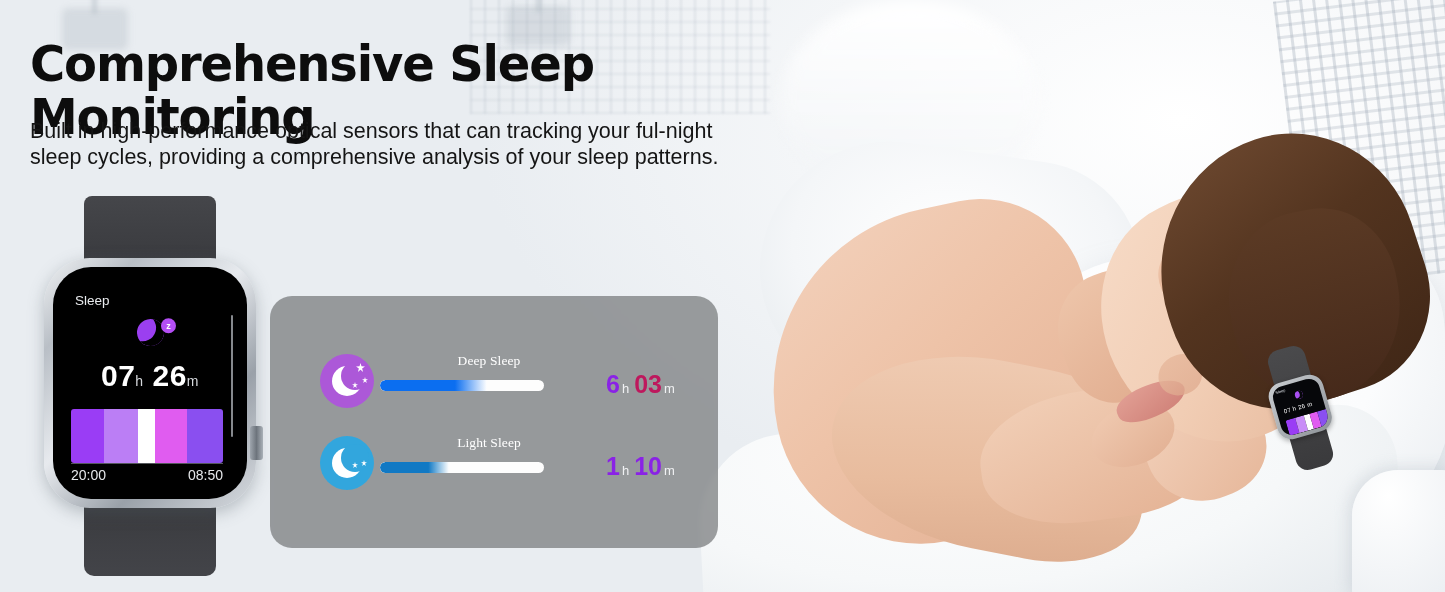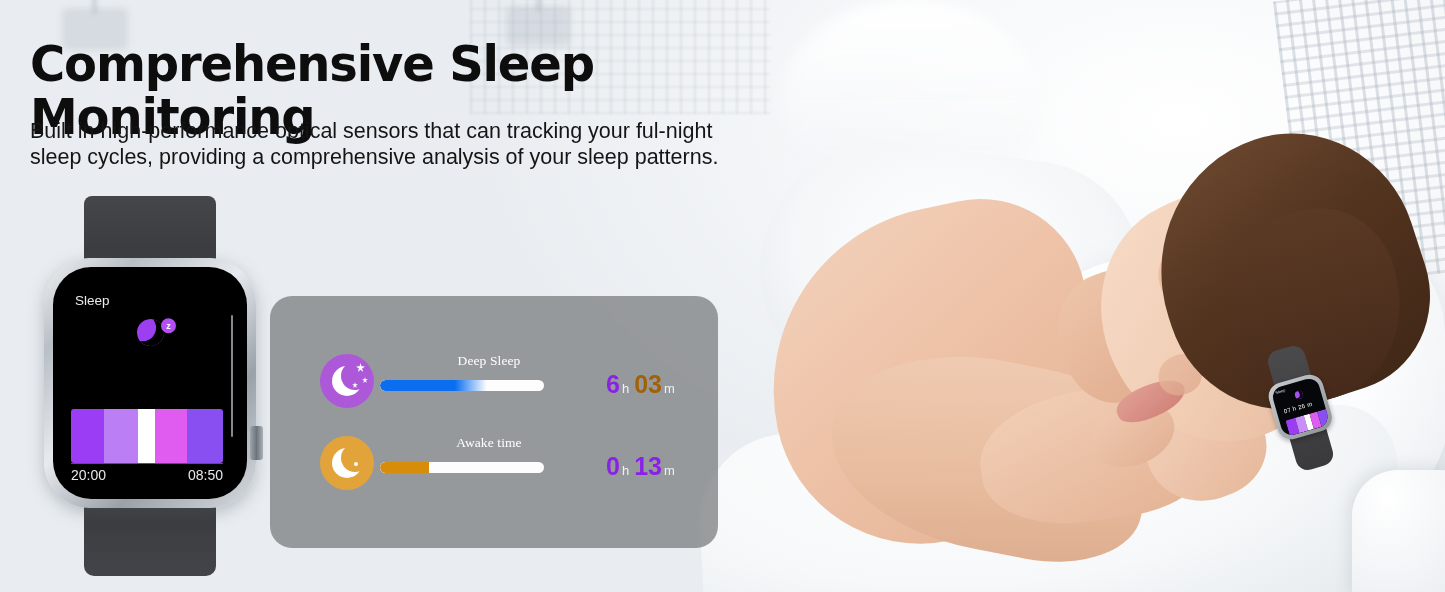--- a/index.html
+++ b/index.html
@@ -374,20 +374,24 @@
   <div class="watch-case">
     <div class="watch-screen">
       <div class="w-sleep-label">Sleep</div>
 
       <div class="w-moon-wrap">
         <div class="w-moon">
           <span class="w-zbadge">z</span>
         </div>
       </div>
 
+      <div class="w-duration">
+        <span>07</span><span class="u">h</span>
+        <span>26</span><span class="u">m</span>
+      </div>
 
       <div class="w-chart" id="watch-bars">
           <i style="background: rgb(154, 61, 245); width: 22%;"></i>
           <i style="background: rgb(187, 126, 245); width: 22%;"></i>
           <i style="background: rgb(255, 255, 255); width: 11%;"></i>
           <i style="background: rgb(224, 92, 240); width: 21%;"></i>
           <i style="background: rgb(138, 79, 240); width: 24%;"></i>
         </div>
       <div class="w-axis"></div>
       <div class="w-times">
@@ -410,31 +414,32 @@
           <span class="star st-b" style="left: 20px; top: 16px;"></span>
           <span class="star st-b" style="left: 30px; top: 11px;"></span>
         </div>
       </div>
       <div class="row-meter">
         <div class="row-label">Deep Sleep</div>
         <div class="bar">
           <div class="bar-fill" style="width: 65%; background: linear-gradient(90deg, rgb(11, 110, 240) 70%, rgb(255, 255, 255) 100%);"></div>
         </div>
       </div>
-      <div class="row-value"><span class="num" style="color:#8a22e6">6</span><span class="unit">h</span><span class="num" style="color:#a16207">03</span><span class="unit">m</span></div>
+      <div class="row-value"><span class="num" style="color:#8a22e6">6</span><span class="unit">h</span><span class="num" style="color:#be185d">03</span><span class="unit">m</span></div>
     </div>
     <div class="row">
-      <div class="row-icon" style="background: rgb(226, 164, 58);">
+      <div class="row-icon" style="background: rgb(50, 166, 221);">
         <div class="moon-glyph">
           <span class="m"></span>
-          <span class="cut" style="background: rgb(226, 164, 58);"></span>
-          <span class="star dot-s" style="left: 22px; top: 14px;"></span>
+          <span class="cut" style="background: rgb(50, 166, 221);"></span>
+          <span class="star st-b" style="left: 20px; top: 14px;"></span>
+          <span class="star st-b" style="left: 29px; top: 12px;"></span>
         </div>
       </div>
       <div class="row-meter">
-        <div class="row-label">Awake time</div>
+        <div class="row-label">Light Sleep</div>
         <div class="bar">
-          <div class="bar-fill" style="width: 30%; background: rgb(215, 140, 10);"></div>
-        </div>
-      </div>
-      <div class="row-value"><span class="num" style="color:#8a22e6">0</span><span class="unit">h</span><span class="num" style="color:#8a22e6">13</span><span class="unit">m</span></div>
+          <div class="bar-fill" style="width: 42%; background: linear-gradient(90deg, rgb(17, 121, 196) 70%, rgb(255, 255, 255) 100%);"></div>
+        </div>
+      </div>
+      <div class="row-value"><span class="num" style="color:#8a22e6">1</span><span class="unit">h</span><span class="num" style="color:#8a22e6">10</span><span class="unit">m</span></div>
     </div>
   </div>
 
 </body></html>

